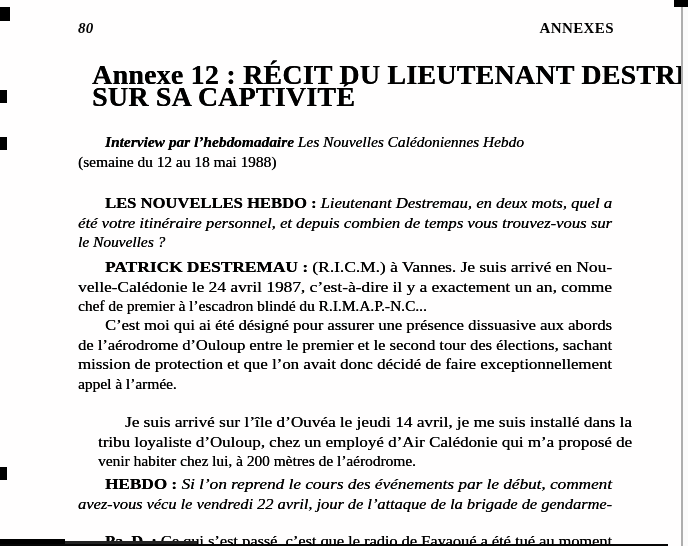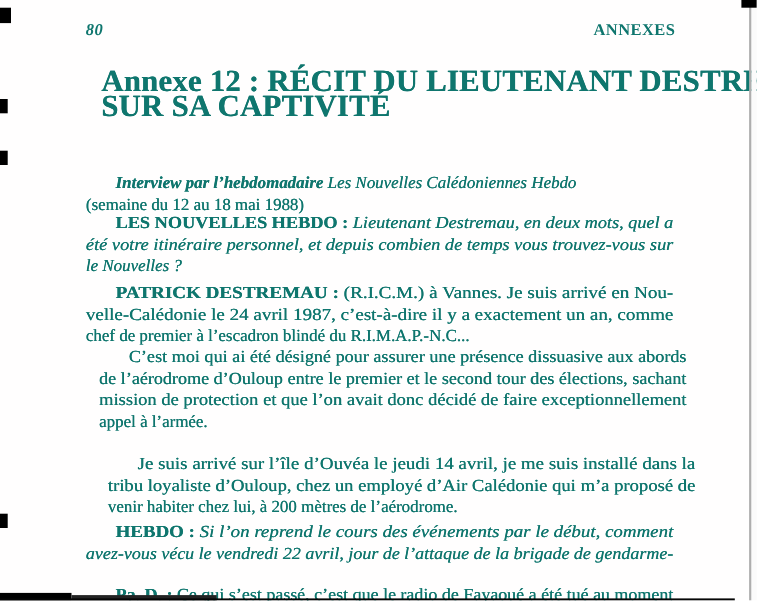--- a/index.html
+++ b/index.html
@@ -1,18 +1,18 @@
 <!DOCTYPE html>
 <html><head>
 <meta charset="utf-8">
 <style>
   html,body{margin:0;padding:0;}
   body{width:688px;height:546px;overflow:hidden;background:#ffffff;
        font-family:"Liberation Serif", serif;}
-  #page{position:relative;width:688px;height:546px;background:#fffefe;color:#0f766e;}
+  #page{position:relative;width:688px;height:546px;background:#fffefe;color:#000000;}
 
   
   #pageno{position:absolute;left:78px;top:20px;font-size:15px;font-style:italic;
           font-weight:bold;letter-spacing:.3px;}
   #running{position:absolute;right:74px;top:20px;font-size:15px;
            font-weight:bold;letter-spacing:.4px;}
 
   
   #title{position:absolute;left:92px;top:64px;font-size:28px;font-weight:bold;
          line-height:21.5px;letter-spacing:.2px;white-space:nowrap;
@@ -45,35 +45,35 @@
 
   <div id="pageno">80</div>
   <div id="running">ANNEXES</div>
 
   <div id="title">
     <div>Annexe 12 : RÉCIT DU LIEUTENANT DESTREMAU</div>
     <div>SUR SA CAPTIVITÉ</div>
   </div>
 
   <div id="body-text">
-      <div class="para" style="top: 157px;">
+      <div class="para" style="top: 132px;">
         <div class="line indent"><span class="line-inner"><span class="bi">Interview par l’hebdomadaire </span><span class="i">Les Nouvelles Calédoniennes Hebdo</span></span></div>
         <div class="line"><span class="line-inner"><span class="r">(semaine du 12 au 18 mai 1988)</span></span></div>
       </div>
       <div class="para" style="top: 193px;">
         <div class="line indent"><span class="line-inner" style="transform: scaleX(1.0774);"><span class="b">LES NOUVELLES HEBDO : </span><span class="i">Lieutenant Destremau, en deux mots, quel a</span></span></div>
         <div class="line"><span class="line-inner" style="transform: scaleX(1.08262);"><span class="i">été votre itinéraire personnel, et depuis combien de temps vous trouvez-vous sur</span></span></div>
         <div class="line"><span class="line-inner"><span class="i">le Nouvelles ?</span></span></div>
       </div>
       <div class="para" style="top: 257px;">
         <div class="line indent"><span class="line-inner" style="transform: scaleX(1.12847);"><span class="b">PATRICK DESTREMAU : </span><span class="r">(R.I.C.M.) à Vannes. Je suis arrivé en Nou-</span></span></div>
         <div class="line"><span class="line-inner" style="transform: scaleX(1.12369);"><span class="r">velle-Calédonie le 24 avril 1987, c’est-à-dire il y a exactement un an, comme</span></span></div>
         <div class="line"><span class="line-inner"><span class="r">chef de premier à l’escadron blindé du R.I.M.A.P.-N.C...</span></span></div>
       </div>
-      <div class="para" style="top: 315px; margin-left: 12px;">
+      <div class="para" style="top: 315px;">
         <div class="line indent"><span class="line-inner" style="transform: scaleX(1.07255);"><span class="r">C’est moi qui ai été désigné pour assurer une présence dissuasive aux abords</span></span></div>
         <div class="line"><span class="line-inner" style="transform: scaleX(1.0689);"><span class="r">de l’aérodrome d’Ouloup entre le premier et le second tour des élections, sachant</span></span></div>
         <div class="line"><span class="line-inner" style="transform: scaleX(1.09318);"><span class="r">mission de protection et que l’on avait donc décidé de faire exceptionnellement</span></span></div>
         <div class="line"><span class="line-inner"><span class="r">appel à l’armée.</span></span></div>
       </div>
       <div class="para" style="top: 412px; margin-left: 20px;">
         <div class="line indent"><span class="line-inner" style="transform: scaleX(1.11697);"><span class="r">Je suis arrivé sur l’île d’Ouvéa le jeudi 14 avril, je me suis installé dans la</span></span></div>
         <div class="line"><span class="line-inner" style="transform: scaleX(1.09979);"><span class="r">tribu loyaliste d’Ouloup, chez un employé d’Air Calédonie qui m’a proposé de</span></span></div>
         <div class="line"><span class="line-inner"><span class="r">venir habiter chez lui, à 200 mètres de l’aérodrome.</span></span></div>
       </div>

